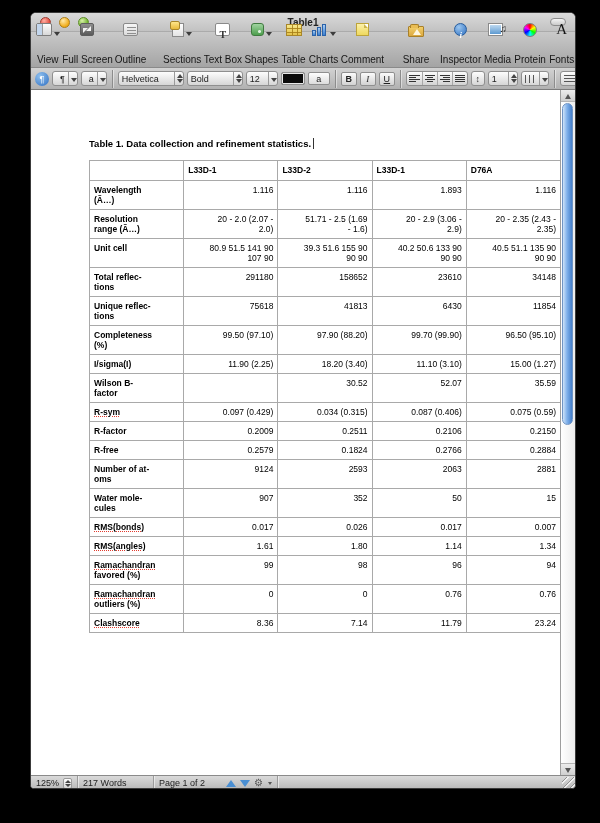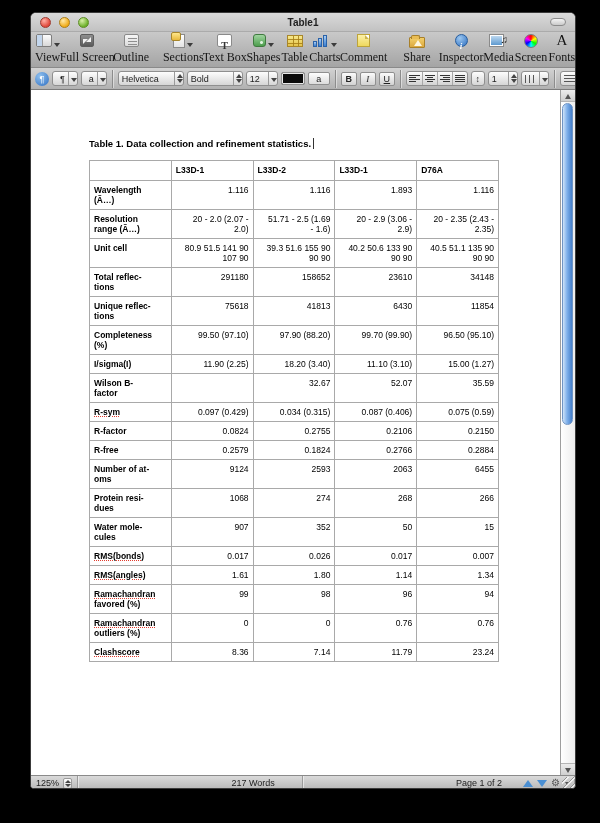--- a/index.html
+++ b/index.html
@@ -15,21 +15,21 @@
   .tl.yellow{background:radial-gradient(circle at 35% 30%,#ffe9a8,#f0ab18 70%);border:1px solid #ad7d14;}
   .tl.green{background:radial-gradient(circle at 35% 30%,#d8f0a8,#6cb02a 70%);border:1px solid #5d8c24;}
   .win-title{position:absolute;left:0;right:0;text-align:center;font-size:10px;color:#222;font-weight:bold;}
   .lozenge{position:absolute;right:9px;top:5px;width:16px;height:8px;border-radius:4px;
     border:1px solid #8b8b8b;background:linear-gradient(#f4f4f4,#cacaca);}
   
   .toolbar{height:36px;background:linear-gradient(#c9c9c9,#a4a4a4);display:flex;align-items:flex-end;
     padding:2px 2px 2px 6px;column-gap:6px;border-bottom:1px solid #8a8a8a;}
   .tb-item{display:flex;flex-direction:column;align-items:center;min-width:20px;cursor:default;}
   .tb-icn-row{height:17px;display:flex;align-items:center;}
-  .tb-label{font-size:12px;color:#161616;margin-top:1px;white-space:nowrap;font-family:Liberation Serif, serif;}
+  .tb-label{font-size:10px;color:#161616;margin-top:16px;white-space:nowrap;}
   .dnarrow{width:0;height:0;border-left:3px solid transparent;border-right:3px solid transparent;
     border-top:4px solid #3c3c3c;margin-left:2px;align-self:flex-end;margin-bottom:2px;}
   .ic{display:inline-block;position:relative;}
   .ic-view{width:16px;height:13px;border:1px solid #7d7d7d;border-radius:2px;background:linear-gradient(#fdfdfd,#d8d8d8);}
   .ic-view::before{content:"";position:absolute;left:0;top:0;bottom:0;width:5px;background:#c3d6ec;border-right:1px solid #9c9c9c;}
   .ic-fullscreen{width:14px;height:13px;border:1px solid #5d5d5d;border-radius:2px;background:linear-gradient(#8f8f8f,#5a5a5a);}
   .ic-fullscreen::before{content:"";position:absolute;right:2px;top:2px;border-left:5px solid transparent;border-top:5px solid #f2f2f2;transform:rotate(90deg);}
   .ic-fullscreen::after{content:"";position:absolute;left:2px;bottom:2px;border-right:5px solid transparent;border-bottom:5px solid #f2f2f2;transform:rotate(90deg);}
   .ic-outline{width:15px;height:13px;border:1px solid #8a8a8a;border-radius:2px;background:linear-gradient(#f6f6f6,#dcdcdc);}
   .ic-outline::after{content:"";position:absolute;left:3px;top:3px;width:9px;height:7px;
@@ -100,39 +100,39 @@
   .al-r{align-items:flex-end;} .al-r i:nth-child(even){width:65%;}
   .spc-icon{width:14px;height:15px;border:1px solid #8f8f8f;border-radius:3px;background:linear-gradient(#fdfdfd,#d6d6d6);
     text-align:center;font-size:9px;line-height:14px;color:#333;flex:0 0 auto;}
   .cols-ic{width:11px;height:8px;background:repeating-linear-gradient(90deg,#555 0 1px,transparent 1px 4px);margin:0 3px;}
   .list-ic{width:11px;height:8px;background:repeating-linear-gradient(#555 0 1px,transparent 1px 3px);margin:0 3px;}
   
   .content{height:685px;display:flex;background:#fff;}
   .doc{flex:1;position:relative;background:#fff;overflow:hidden;}
   .doc-title{position:absolute;left:58px;top:48px;font-size:9.5px;font-weight:bold;color:#000;white-space:nowrap;}
   .caret{display:inline-block;width:1px;height:11px;background:#333;margin-left:2px;vertical-align:-2px;}
-  #stats-table{position:absolute;left:58px;top:70px;width:410px;border-collapse:collapse;table-layout:fixed;
+  #stats-table{position:absolute;left:58px;top:70px;width:472px;border-collapse:collapse;table-layout:fixed;
     font-size:8.5px;line-height:10px;color:#000;}
   #stats-table th,#stats-table td{border:1px solid #a9a9a9;vertical-align:top;padding:4px;white-space:pre-line;overflow:hidden;}
   #stats-table th{font-weight:bold;text-align:left;height:20px;}
   td.lbl{font-weight:bold;margin-left:14px;}
   td.val{text-align:right;}
   .squig{text-decoration-line:underline;text-decoration-style:dotted;text-decoration-color:#e23b2e;text-underline-offset:1px;}
   
   .scrollbar{width:15px;background:linear-gradient(90deg,#ffffff,#ededed);border-left:1px solid #9e9e9e;position:relative;}
   .sb-up,.sb-down{position:absolute;left:0;right:0;height:12px;background:linear-gradient(#ececec,#cfcfcf);}
   .sb-up{top:0;border-bottom:1px solid #b5b5b5;}
   .sb-down{bottom:0;border-top:1px solid #b5b5b5;}
   .sb-up::after{content:"";position:absolute;left:4px;top:4px;border-left:3px solid transparent;border-right:3px solid transparent;border-bottom:5px solid #555;}
   .sb-down::after{content:"";position:absolute;left:4px;top:4px;border-left:3px solid transparent;border-right:3px solid transparent;border-top:5px solid #555;}
   .sb-thumb{position:absolute;left:1px;right:2px;top:13px;height:322px;border-radius:6px;
     background:linear-gradient(90deg,#cfe3f8,#7fb0ea 45%,#447fcb);border:1px solid #6f94c4;}
   
   .statusbar{height:15px;background:linear-gradient(#dadada,#b6b6b6);border-top:1px solid #8a8a8a;
-    display:flex;align-items:stretch;font-size:9px;color:#222;position:relative;justify-content:space-between;}
+    display:flex;align-items:stretch;font-size:9px;color:#222;position:relative;}
   .seg{display:flex;align-items:center;padding:0 5px;border-right:1px solid #9b9b9b;box-shadow:1px 0 0 rgba(255,255,255,.5);}
   .zoom-stepper{width:9px;height:11px;border:1px solid #9a9a9a;border-radius:2px;background:linear-gradient(#fdfdfd,#d6d6d6);
     position:relative;margin-left:4px;}
   .zoom-stepper::before{content:"";position:absolute;left:1px;top:1px;border-left:3px solid transparent;border-right:3px solid transparent;border-bottom:3px solid #444;}
   .zoom-stepper::after{content:"";position:absolute;left:1px;bottom:1px;border-left:3px solid transparent;border-right:3px solid transparent;border-top:3px solid #444;}
   .seg-page{width:124px;justify-content:space-between;}
   .nav{display:flex;align-items:center;gap:4px;}
   .tri-up{width:0;height:0;border-left:5px solid transparent;border-right:5px solid transparent;border-bottom:7px solid #4a8fd3;}
   .tri-down{width:0;height:0;border-left:5px solid transparent;border-right:5px solid transparent;border-top:7px solid #4a8fd3;}
   .gear{font-size:10px;line-height:10px;color:#555;}
@@ -231,21 +231,21 @@
       <span class="tb-item">
         <span class="tb-icn-row">
           <span class="ic ic-media"></span>
         </span>
         <span class="tb-label">Media</span>
       </span>
       <span class="tb-item">
         <span class="tb-icn-row">
           <span class="ic ic-colors"></span>
         </span>
-        <span class="tb-label">Screen</span>
+        <span class="tb-label">Protein</span>
       </span>
       <span class="tb-item">
         <span class="tb-icn-row">
           <span class="ic ic-fonts">A</span>
         </span>
         <span class="tb-label">Fonts</span>
       </span>
     </div>
 
   <div class="formatbar">
@@ -392,60 +392,52 @@
               <td class="lbl">I/sigma(I)</td>
               <td class="val">11.90 (2.25)</td>
               <td class="val">18.20 (3.40)</td>
               <td class="val">11.10 (3.10)</td>
               <td class="val">15.00 (1.27)</td>
             </tr>
             <tr>
               <td class="lbl">Wilson B-
 factor</td>
               <td class="val"></td>
-              <td class="val">32.67</td>
+              <td class="val">30.52</td>
               <td class="val">52.07</td>
               <td class="val">35.59</td>
             </tr>
             <tr>
               <td class="lbl"><span class="squig">R-sym</span></td>
               <td class="val">0.097 (0.429)</td>
               <td class="val">0.034 (0.315)</td>
               <td class="val">0.087 (0.406)</td>
               <td class="val">0.075 (0.59)</td>
             </tr>
             <tr>
               <td class="lbl">R-factor</td>
-              <td class="val">0.0824</td>
-              <td class="val">0.2755</td>
+              <td class="val">0.2009</td>
+              <td class="val">0.2511</td>
               <td class="val">0.2106</td>
               <td class="val">0.2150</td>
             </tr>
             <tr>
               <td class="lbl">R-free</td>
               <td class="val">0.2579</td>
               <td class="val">0.1824</td>
               <td class="val">0.2766</td>
               <td class="val">0.2884</td>
             </tr>
             <tr>
               <td class="lbl">Number of at-
 oms</td>
               <td class="val">9124</td>
               <td class="val">2593</td>
               <td class="val">2063</td>
-              <td class="val">6455</td>
-            </tr>
-            <tr>
-              <td class="lbl">Protein resi-
-dues</td>
-              <td class="val">1068</td>
-              <td class="val">274</td>
-              <td class="val">268</td>
-              <td class="val">266</td>
+              <td class="val">2881</td>
             </tr>
             <tr>
               <td class="lbl">Water mole-
 cules</td>
               <td class="val">907</td>
               <td class="val">352</td>
               <td class="val">50</td>
               <td class="val">15</td>
             </tr>
             <tr>

